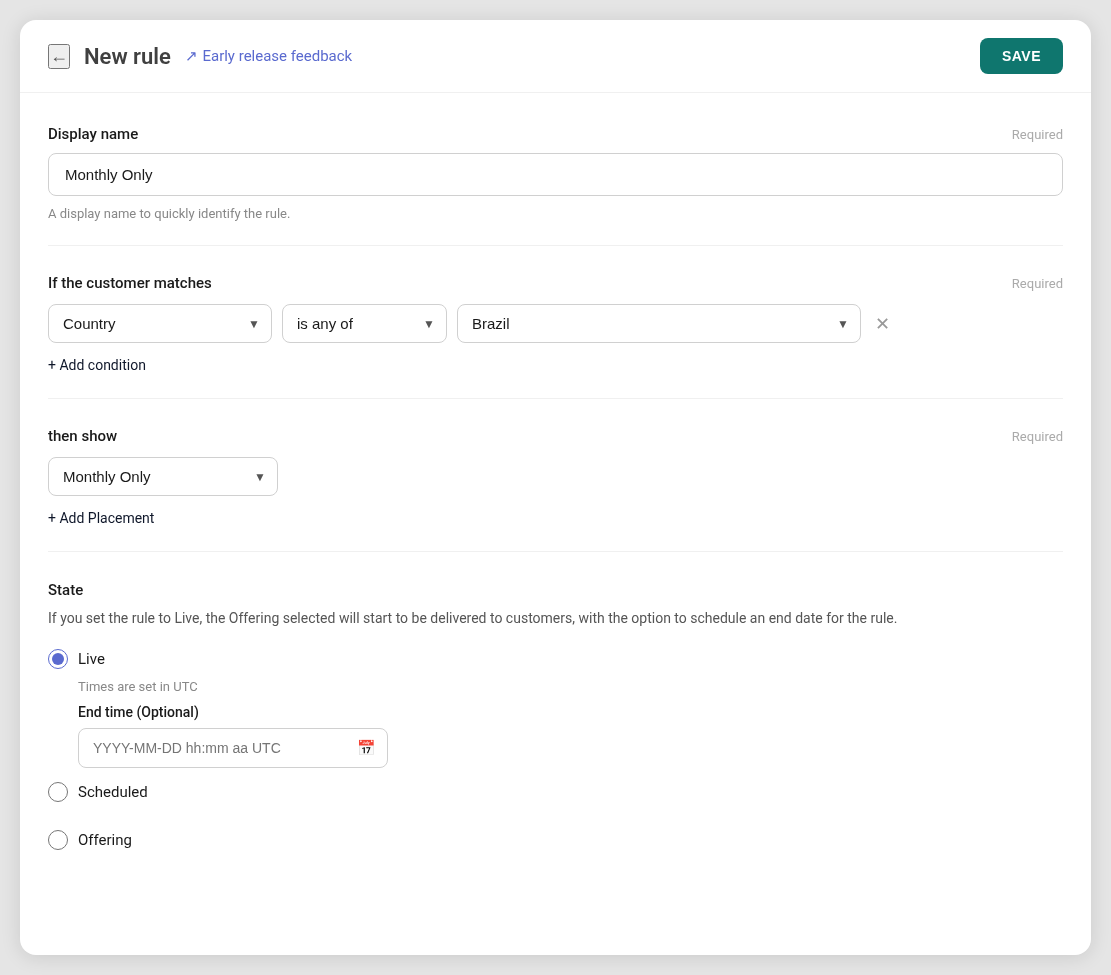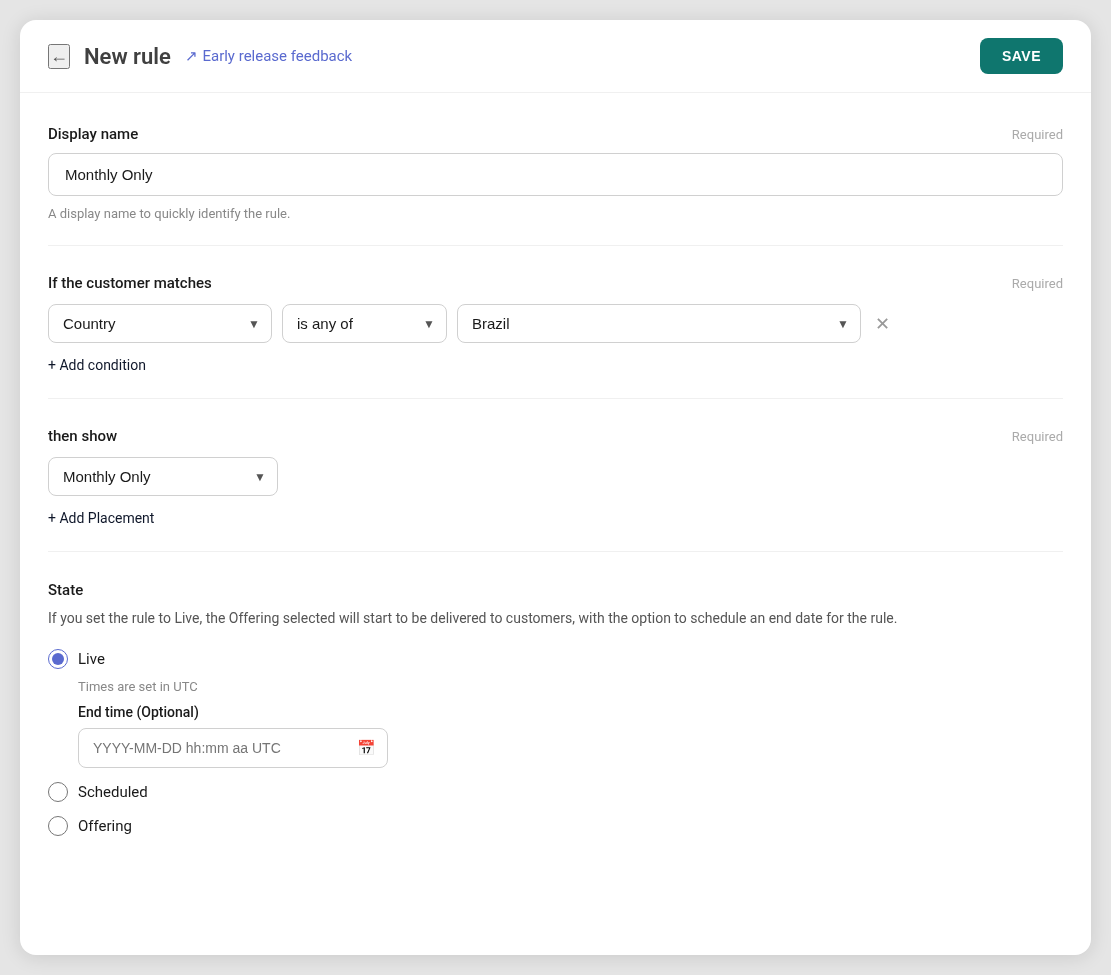--- a/index.html
+++ b/index.html
@@ -177,21 +177,21 @@
     .state-description {
       font-size: 14px;
       color: #555;
       margin-top: 8px;
       margin-bottom: 20px;
       line-height: 1.6;
     }
     .radio-group {
       display: flex;
       flex-direction: column;
-      gap: 14px;
+      gap: 28px;
     }
     .radio-item {
       display: flex;
       align-items: center;
       gap: 10px;
       cursor: pointer;
     }
     .radio-input {
       width: 20px;
       height: 20px;

